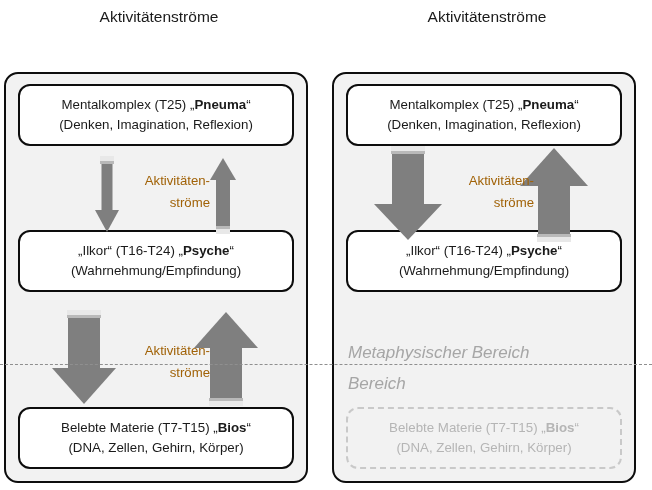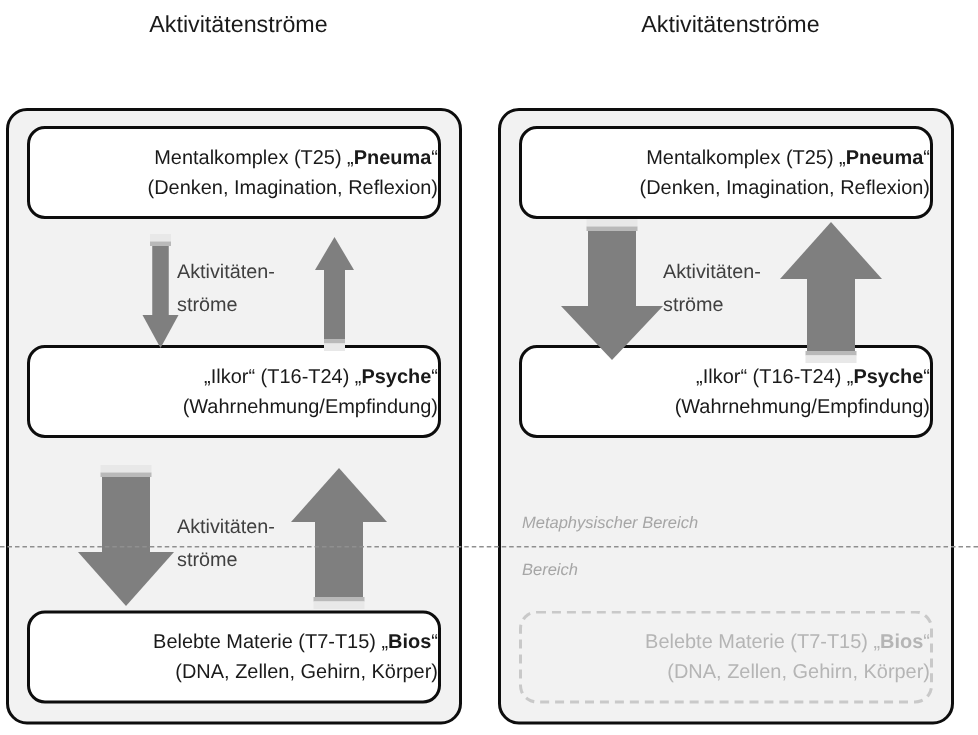--- a/index.html
+++ b/index.html
@@ -61,21 +61,21 @@
 
   
   .node {
     position: absolute;
     background: #ffffff;
     border: 2px solid #0d0d0d;
     border-radius: 12px;
     box-sizing: border-box;
     display: flex;
     flex-direction: column;
-    align-items: flex-end;
+    align-items: center;
     justify-content: center;
   }
   .node .ln {
     font-size: 13.3px;
     line-height: 20px;
     white-space: nowrap;
   }
   .node .ln b { font-weight: 700; }
 
   .node.ghost {
@@ -86,24 +86,24 @@
   .node.ghost .ln b { font-weight: 700; }
 
   
   .n-pneuma { left: 12px;  top: 10px;  width: 276px; height: 62px; }
   .n-psyche { left: 12px;  top: 156px; width: 276px; height: 62px; }
   .n-bios   { left: 12px;  top: 333px; width: 276px; height: 62px; }
 
   
   .flow-label {
     position: absolute;
-    text-align: left;
+    text-align: right;
     font-size: 13.2px;
     line-height: 22px;
-    color: #404040;
+    color: #a16207;
     white-space: nowrap;
   }
 
   
   .arrow-svg {
     position: absolute;
     overflow: visible;
   }
 
   
@@ -112,21 +112,21 @@
     left: 0;
     top: 364px;
     width: 652px;
     height: 0;
     border-top: 1.6px dashed #8f8f8f;
   }
 
   
   .realm-caption {
     position: absolute;
-    font-size: 11px;
+    font-size: 17px;
     font-style: italic;
     color: #a6a6a6;
     white-space: nowrap;
   }
 </style>
 </head>
 <body>
 
 <div class="stage">
 

